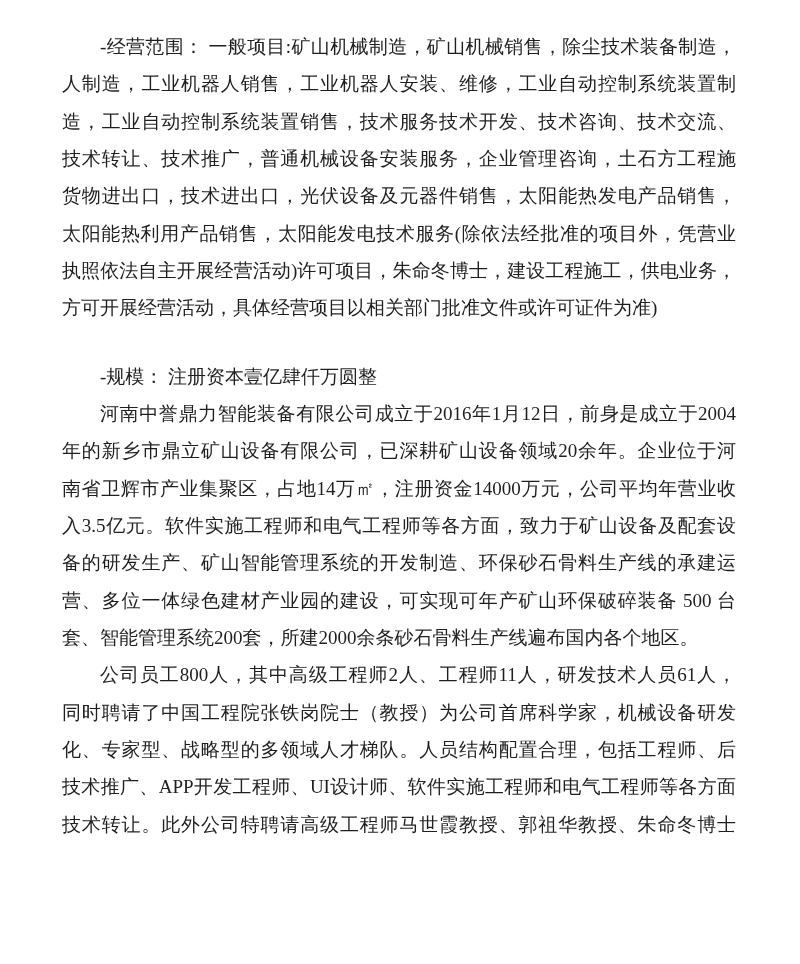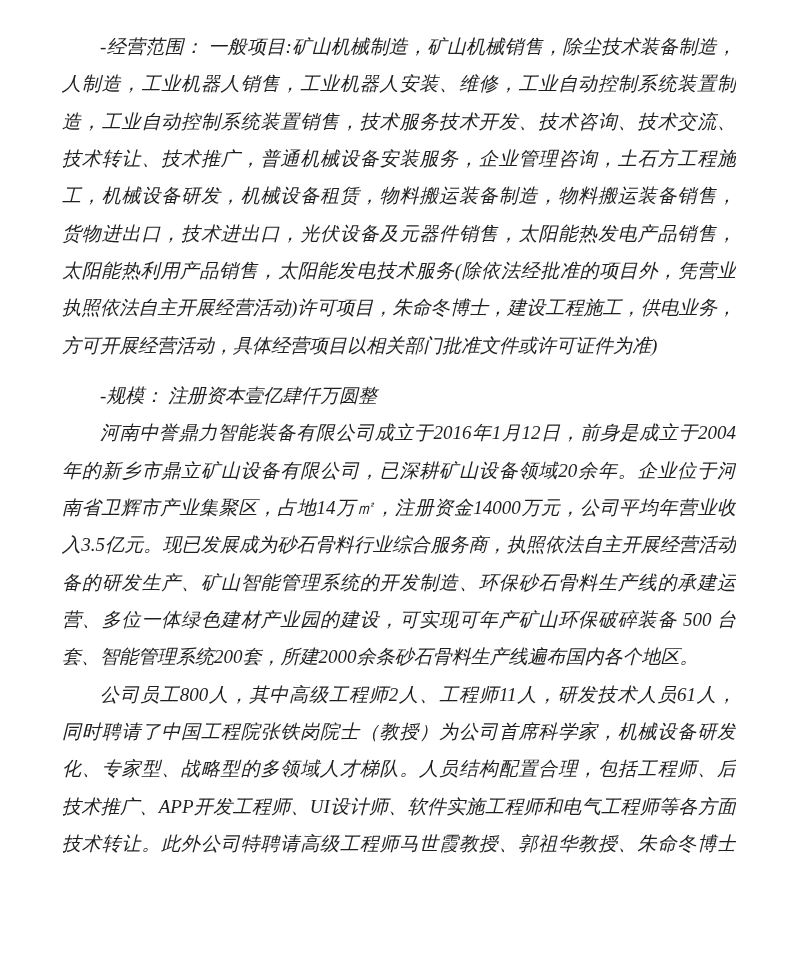--- a/index.html
+++ b/index.html
@@ -8,36 +8,35 @@
     background: #ffffff;
   }
   .page {
     position: relative;
     width: 800px;
     height: 964px;
     background: #ffffff;
     overflow: hidden;
     font-family: "Liberation Serif", "DejaVu Serif", serif;
     color: #1f1f1f;
-    font-style: italic;
   }
   .doc {
     position: absolute;
     left: 62px;
     top: 28px;
     width: 674px;
     font-size: 19px;
     line-height: 37.33px;
   }
   .para {
     margin: 0;
     padding: 0;
   }
   .para.gap {
-    margin-top: 13px;
+    margin-top: 31px;
   }
   .line {
     height: 37.33px;
     overflow: hidden;
     text-align: justify;
     text-align-last: justify;
   }
   .line.natural {
     text-align-last: left;
   }
@@ -48,34 +47,33 @@
 </head>
 <body>
 
 <div class="page">
   <div class="doc">
       <div class="para">
         <div class="line indent">-经营范围： 一般项目:矿山机械制造，矿山机械销售，除尘技术装备制造，</div>
         <div class="line">人制造，工业机器人销售，工业机器人安装、维修，工业自动控制系统装置制</div>
         <div class="line">造，工业自动控制系统装置销售，技术服务技术开发、技术咨询、技术交流、</div>
         <div class="line">技术转让、技术推广，普通机械设备安装服务，企业管理咨询，土石方工程施</div>
-        <div class="line">工，机械设备研发，机械设备租赁，物料搬运装备制造，物料搬运装备销售，</div>
         <div class="line">货物进出口，技术进出口，光伏设备及元器件销售，太阳能热发电产品销售，</div>
         <div class="line">太阳能热利用产品销售，太阳能发电技术服务(除依法经批准的项目外，凭营业</div>
         <div class="line">执照依法自主开展经营活动)许可项目，朱命冬博士，建设工程施工，供电业务，</div>
         <div class="line natural">方可开展经营活动，具体经营项目以相关部门批准文件或许可证件为准)</div>
       </div>
       <div class="para gap">
         <div class="line indent natural">-规模： 注册资本壹亿肆仟万圆整</div>
       </div>
       <div class="para">
         <div class="line indent">河南中誉鼎力智能装备有限公司成立于2016年1月12日，前身是成立于2004</div>
         <div class="line">年的新乡市鼎立矿山设备有限公司，已深耕矿山设备领域20余年。企业位于河</div>
         <div class="line">南省卫辉市产业集聚区，占地14万㎡，注册资金14000万元，公司平均年营业收</div>
-        <div class="line">入3.5亿元。现已发展成为砂石骨料行业综合服务商，执照依法自主开展经营活动</div>
+        <div class="line">入3.5亿元。软件实施工程师和电气工程师等各方面，致力于矿山设备及配套设</div>
         <div class="line">备的研发生产、矿山智能管理系统的开发制造、环保砂石骨料生产线的承建运</div>
         <div class="line">营、多位一体绿色建材产业园的建设，可实现可年产矿山环保破碎装备 500 台</div>
         <div class="line natural">套、智能管理系统200套，所建2000余条砂石骨料生产线遍布国内各个地区。</div>
       </div>
       <div class="para">
         <div class="line indent">公司员工800人，其中高级工程师2人、工程师11人，研发技术人员61人，</div>
         <div class="line">同时聘请了中国工程院张铁岗院士（教授）为公司首席科学家，机械设备研发</div>
         <div class="line">化、专家型、战略型的多领域人才梯队。人员结构配置合理，包括工程师、后</div>
         <div class="line">技术推广、APP开发工程师、UI设计师、软件实施工程师和电气工程师等各方面</div>
         <div class="line">技术转让。此外公司特聘请高级工程师马世霞教授、郭祖华教授、朱命冬博士</div>

